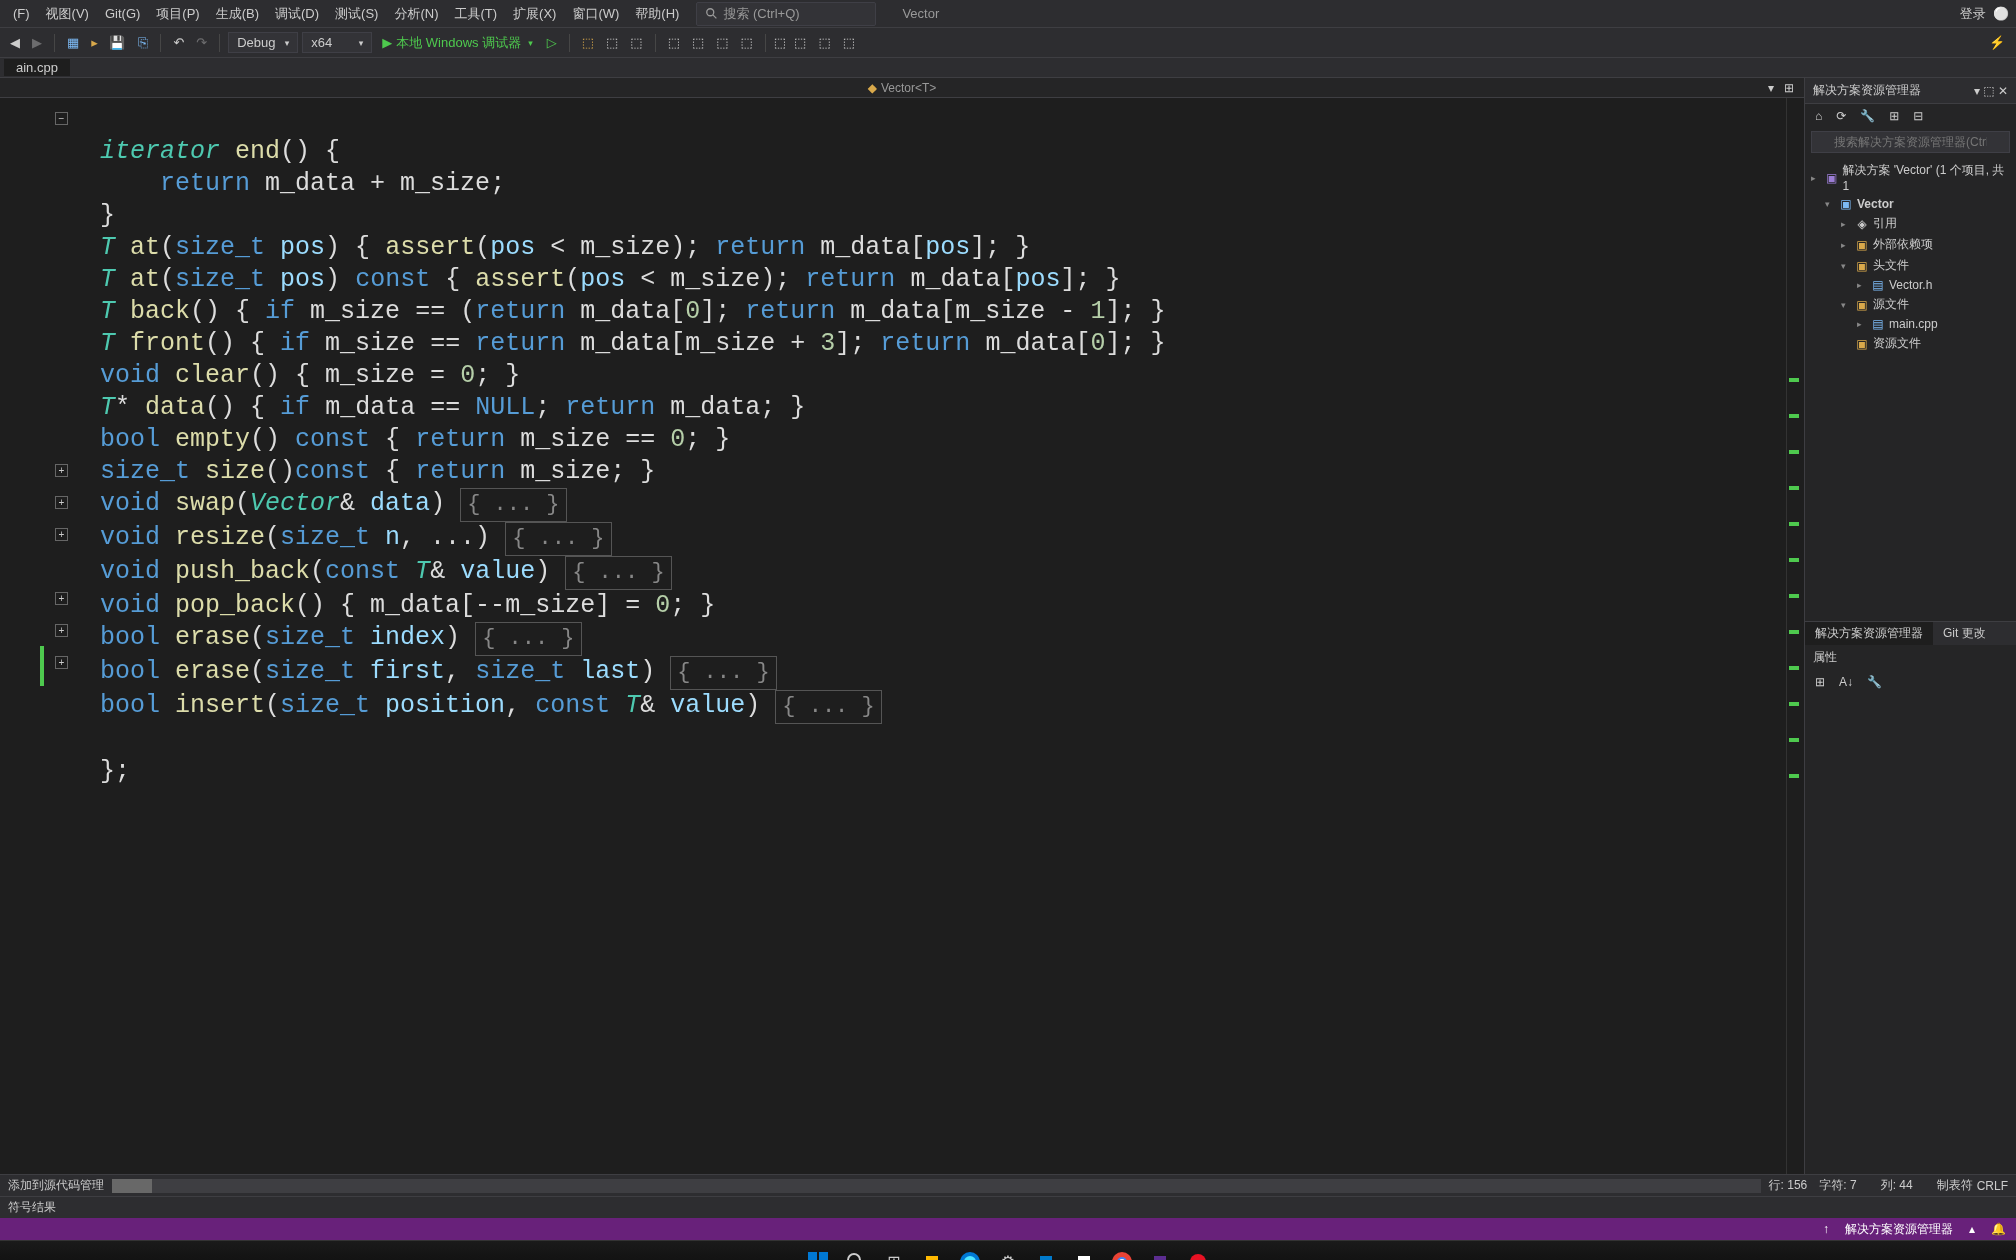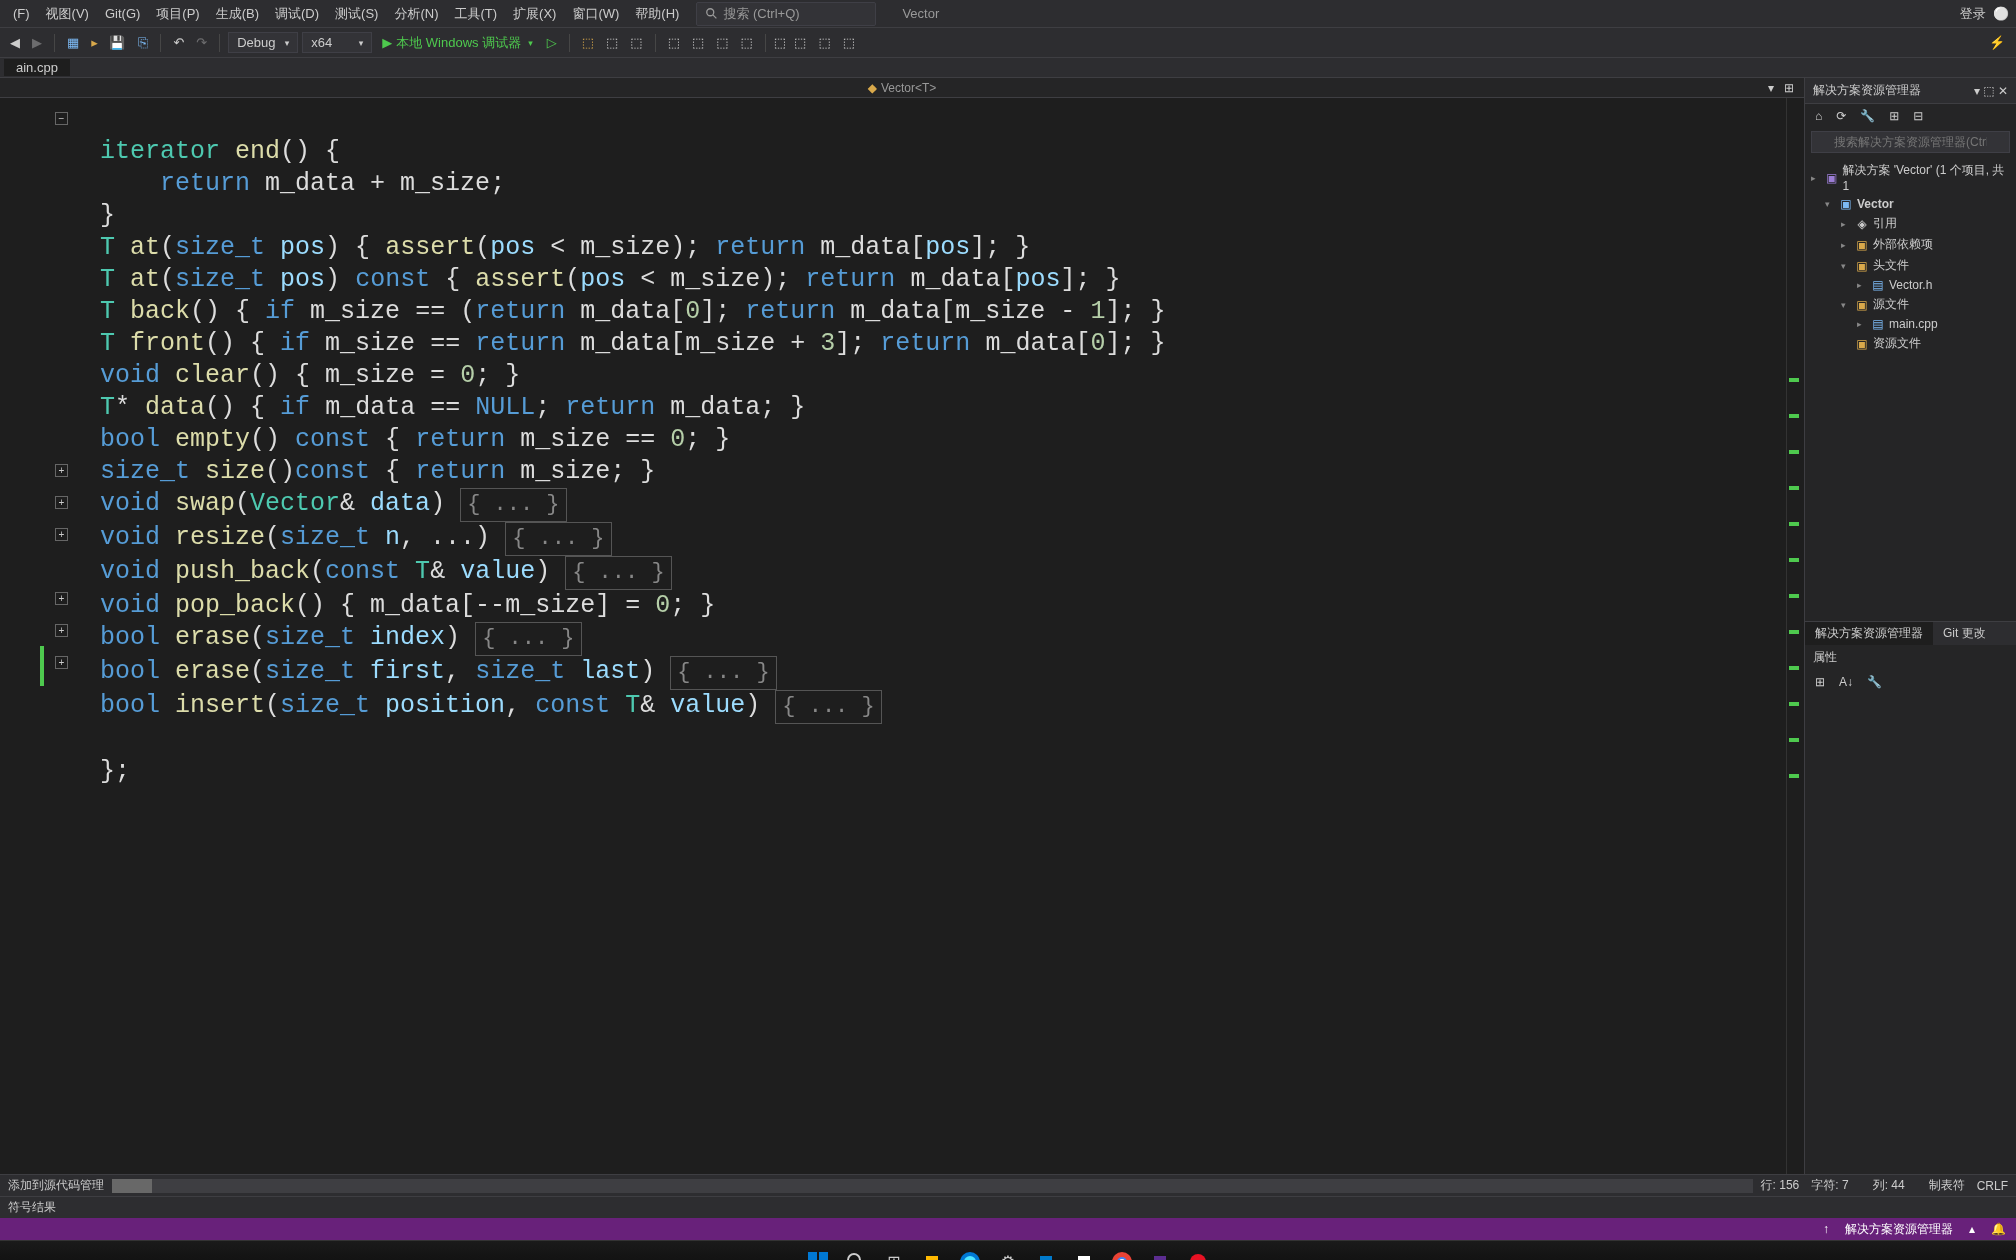--- a/index.html
+++ b/index.html
@@ -148,21 +148,21 @@
   flex: 1;
   font-family: Consolas, "Courier New", monospace;
   font-size: 25px;
   line-height: 32px;
   white-space: pre;
   color: #dcdcaa;
   padding-left: 40px;
   padding-top: 6px;
 }
 .kw { color: #569cd6; }
-.type { color: #4ec9b0; }
+.type { color: #4ec9b0; font-style: italic; }
 .ident { color: #dcdcdc; }
 .func { color: #dcdcaa; }
 .num { color: #b5cea8; }
 .punct { color: #dcdcdc; }
 .param { color: #9cdcfe; }
 .folded {
   display: inline-block;
   border: 1px solid #555;
   padding: 0 6px;
   color: #888;
@@ -518,21 +518,21 @@
 
 <div class="bottom-row">
   <span>添加到源代码管理</span>
   <div class="hscroll">
       <div class="hscroll-thumb"></div>
     </div>
   <span>行: 156</span>
   <span style="margin-left:12px">字符: 7</span>
   <span style="margin-left:24px">列: 44</span>
   <span style="margin-left:24px">制表符</span>
-  <span style="margin-left:12px">CRLF</span>
+  <span style="margin-left:4px">CRLF</span>
 </div>
 <div class="bottom-row" style="justify-content:flex-start">
   <span>符号结果</span>
 </div>
 
 <div class="status-bar">
   <div class="status-right">
     <span>↑</span>
     <span>解决方案资源管理器</span>
     <span>▴</span>

